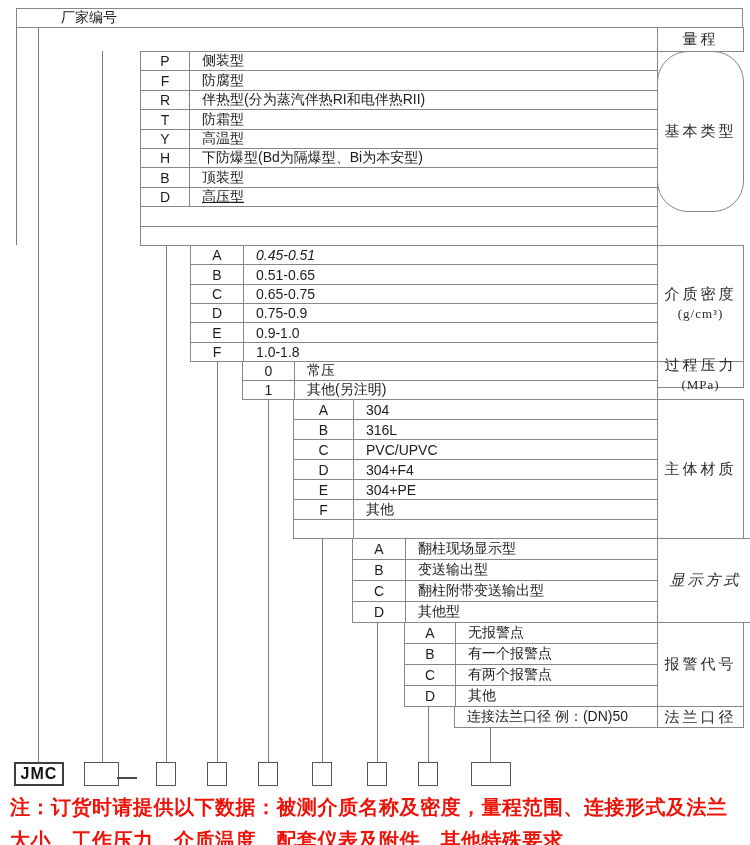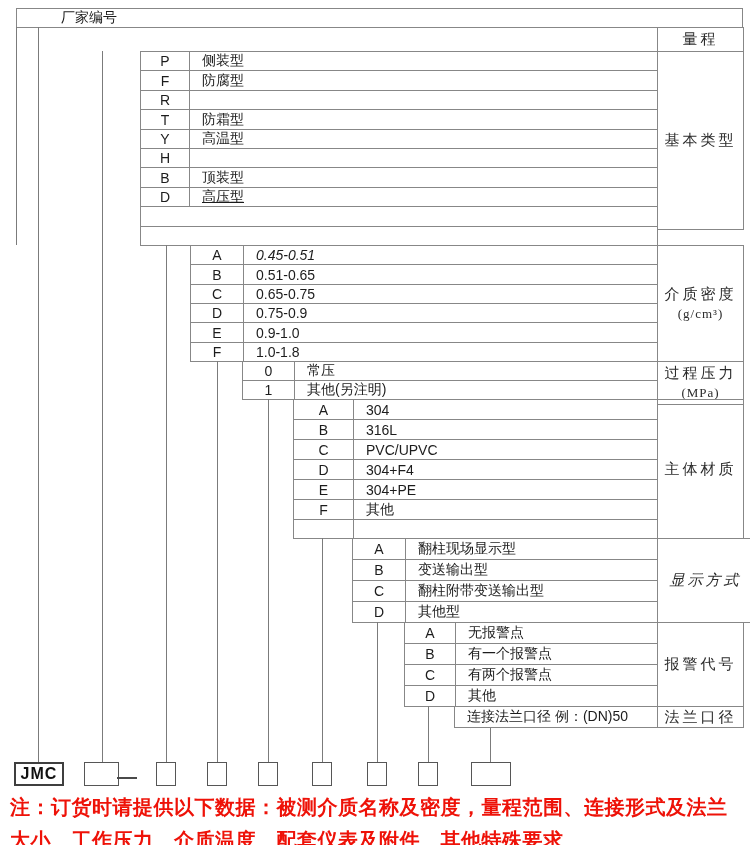--- a/index.html
+++ b/index.html
@@ -38,43 +38,45 @@
       <div class="cell" style="left: 140px; top: 51px; width: 518px; height: 20px;">
         <span class="rowkey keydiv" style="width: 48px;">P</span>
         <span class="rowdesc" style="left: 61px;">侧装型</span>
       </div>
       <div class="cell" style="left: 140px; top: 70px; width: 518px; height: 21px;">
         <span class="rowkey keydiv" style="width: 48px;">F</span>
         <span class="rowdesc" style="left: 61px;">防腐型</span>
       </div>
       <div class="cell" style="left: 140px; top: 90px; width: 518px; height: 20px;">
         <span class="rowkey keydiv" style="width: 48px;">R</span>
+        <span class="rowdesc" style="left: 61px;">伴热型(分为蒸汽伴热RI和电伴热RII)</span>
       </div>
       <div class="cell" style="left: 140px; top: 109px; width: 518px; height: 21px;">
         <span class="rowkey keydiv" style="width: 48px;">T</span>
         <span class="rowdesc" style="left: 61px;">防霜型</span>
       </div>
       <div class="cell" style="left: 140px; top: 129px; width: 518px; height: 20px;">
         <span class="rowkey keydiv" style="width: 48px;">Y</span>
         <span class="rowdesc" style="left: 61px;">高温型</span>
       </div>
       <div class="cell" style="left: 140px; top: 148px; width: 518px; height: 20px;">
         <span class="rowkey keydiv" style="width: 48px;">H</span>
+        <span class="rowdesc" style="left: 61px;">下防爆型(Bd为隔爆型、Bi为本安型)</span>
       </div>
       <div class="cell" style="left: 140px; top: 167px; width: 518px; height: 21px;">
         <span class="rowkey keydiv" style="width: 48px;">B</span>
         <span class="rowdesc" style="left: 61px;">顶装型</span>
       </div>
       <div class="cell" style="left: 140px; top: 187px; width: 518px; height: 20px;">
         <span class="rowkey keydiv" style="width: 48px;">D</span>
         <span class="rowdesc" style="left: 61px; text-decoration: underline;">高压型</span>
       </div>
       <div class="cell" style="left: 140px; top: 206px; width: 518px; height: 21px;"></div>
       <div class="cell" style="left: 140px; top: 226px; width: 518px; height: 20px;"></div>
-      <div class="catlabel" style="left: 657px; top: 51px; width: 87px; height: 179px;">
+      <div class="catlabel" style="left: 657px; top: 51px; width: 87px; height: 161px; border-radius: 31px;">
         <span>基本类型</span>
       </div>
       <div class="vline" style="left: 166px; top: 245px; height: 517px;"></div>
       <div class="codebox" style="left: 156px; top: 762px; width: 20px; height: 24px;"></div>
       <div class="cell" style="left: 190px; top: 245px; width: 468px; height: 20px;">
         <span class="rowkey keydiv" style="width: 52px;">A</span>
         <span class="rowdesc" style="left: 65px; font-style: italic;">0.45-0.51</span>
       </div>
       <div class="cell" style="left: 190px; top: 264px; width: 468px; height: 21px;">
         <span class="rowkey keydiv" style="width: 52px;">B</span>
@@ -103,21 +105,21 @@
       <div class="vline" style="left: 217px; top: 361px; height: 401px;"></div>
       <div class="codebox" style="left: 207px; top: 762px; width: 20px; height: 24px;"></div>
       <div class="cell" style="left: 242px; top: 361px; width: 416px; height: 20px;">
         <span class="rowkey keydiv" style="width: 51px;">0</span>
         <span class="rowdesc" style="left: 64px;">常压</span>
       </div>
       <div class="cell" style="left: 242px; top: 380px; width: 416px; height: 20px;">
         <span class="rowkey keydiv" style="width: 51px;">1</span>
         <span class="rowdesc" style="left: 64px;">其他(另注明)</span>
       </div>
-      <div class="catlabel" style="left: 657px; top: 361px; width: 87px; height: 44px; text-align: right;">
+      <div class="catlabel" style="left: 657px; top: 361px; width: 87px; height: 27px; text-align: right;">
         <span>过程压力</span>
         <span class="catsub">(MPa)</span>
       </div>
       <div class="vline" style="left: 268px; top: 399px; height: 363px;"></div>
       <div class="codebox" style="left: 258px; top: 762px; width: 20px; height: 24px;"></div>
       <div class="cell" style="left: 293px; top: 399px; width: 365px; height: 21px;">
         <span class="rowkey keydiv" style="width: 59px;">A</span>
         <span class="rowdesc" style="left: 72px;">304</span>
       </div>
       <div class="cell" style="left: 293px; top: 419px; width: 365px; height: 21px;">

